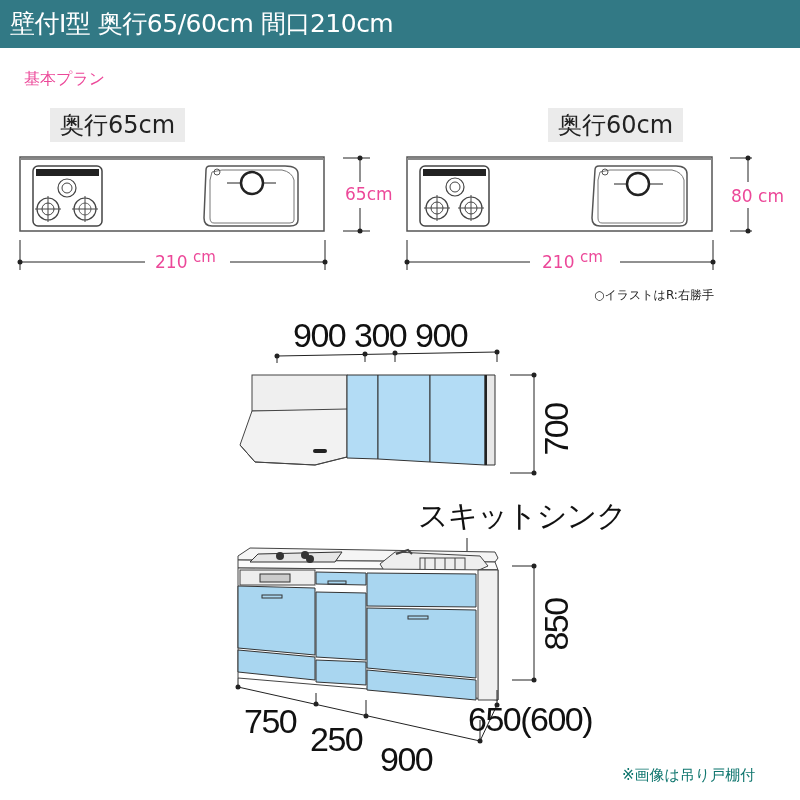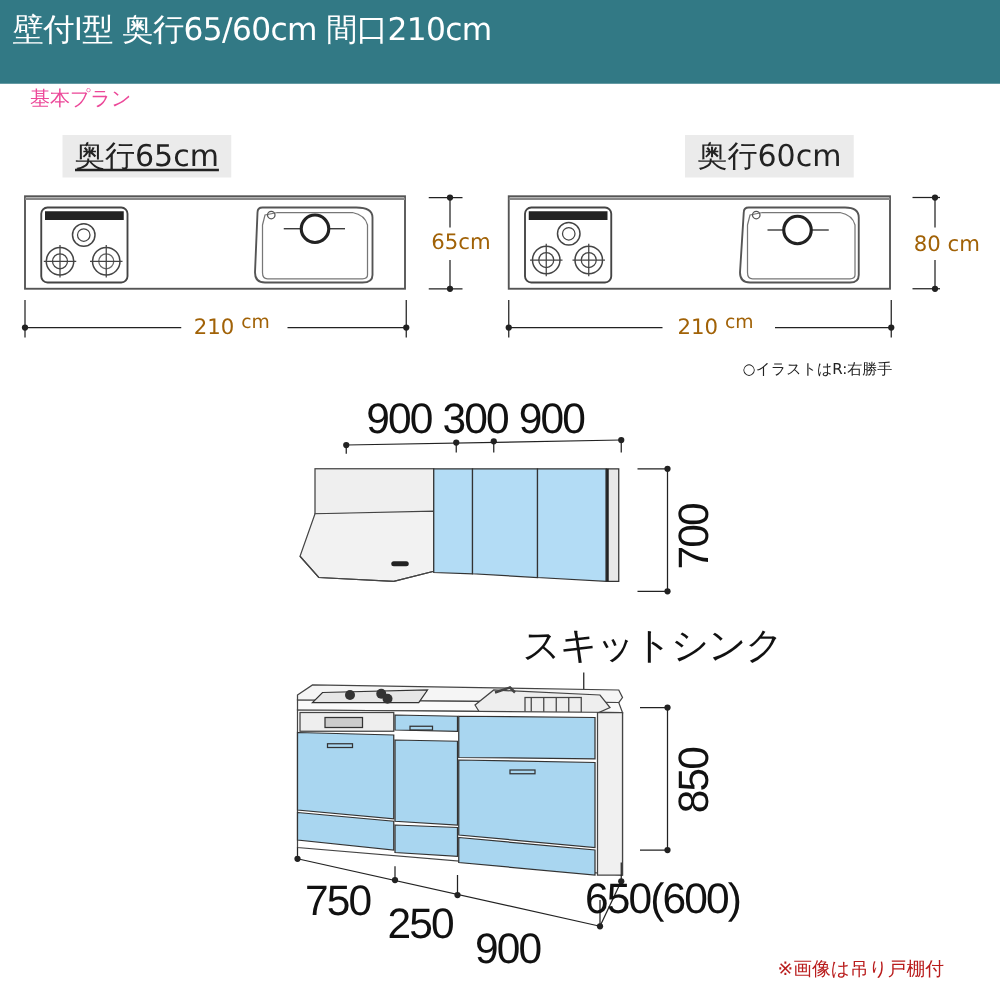--- a/index.html
+++ b/index.html
@@ -1,38 +1,38 @@
 <!DOCTYPE html>
 <html><head>
 <meta charset="utf-8">
 <style>
   html,body{margin:0;padding:0;}
   body{width:800px;height:800px;position:relative;background:#ffffff;overflow:hidden;font-family:"DejaVu Sans","Liberation Sans",sans-serif;color:#231815;}
-  .header{position:absolute;left:0;top:0;width:800px;height:67px;background:#327985;}
+  .header{position:absolute;left:0;top:0;width:800px;height:48px;background:#327985;}
   .header-title{position:absolute;left:10px;top:6px;color:#ffffff;font-size:25px;line-height:36px;letter-spacing:-0.5px;}
   .section-title{position:absolute;left:24px;top:62px;font-size:16px;line-height:34px;color:#ec4899;}
   .depth-label{position:absolute;height:34px;background:#ebebeb;font-size:24px;line-height:34px;padding:0 10px;color:#222;}
   .abs{position:absolute;}
-  .dim-text{position:absolute;font-size:17px;color:#a16207;}
+  .dim-text{position:absolute;font-size:17px;color:#ec4899;}
   .note{position:absolute;font-size:12px;color:#222;}
   .big-num{position:absolute;font-family:"Liberation Sans",sans-serif;font-size:34px;color:#111;letter-spacing:-1.5px;}
   .rot{transform:rotate(-90deg);transform-origin:center center;}
   .sink-label{position:absolute;font-size:30px;color:#111;letter-spacing:-1px;}
-  .footnote{position:absolute;font-size:15px;color:#b91c1c;}
+  .footnote{position:absolute;font-size:15px;color:#0f766e;}
 </style>
 </head>
 <body>
 
 <div class="header">
   <div class="header-title">壁付I型 奥行65/60cm 間口210cm</div>
 </div>
 
 <div class="section-title">基本プラン</div>
 
-<div class="depth-label" style="left:50px;top:108px;text-decoration:underline;">奥行65cm</div>
+<div class="depth-label" style="left:50px;top:108px;">奥行65cm</div>
 
 <div class="depth-label" style="left:548px;top:108px;">奥行60cm</div>
 
 <svg class="abs" style="left:0;top:140px;" width="400" height="140">
   <rect x="20" y="17" width="304" height="74" fill="#fff" stroke="#555" stroke-width="1.5"></rect>
   <line x1="20" y1="19" x2="324" y2="19" stroke="#888" stroke-width="2"></line>
   <g>
     <rect x="33" y="26" width="69" height="60" rx="5" fill="#fff" stroke="#444" stroke-width="1.5"></rect>
     <rect x="36" y="29" width="63" height="7" fill="#222"></rect>
     <circle cx="67" cy="48" r="9" fill="none" stroke="#444" stroke-width="1.2"></circle>

